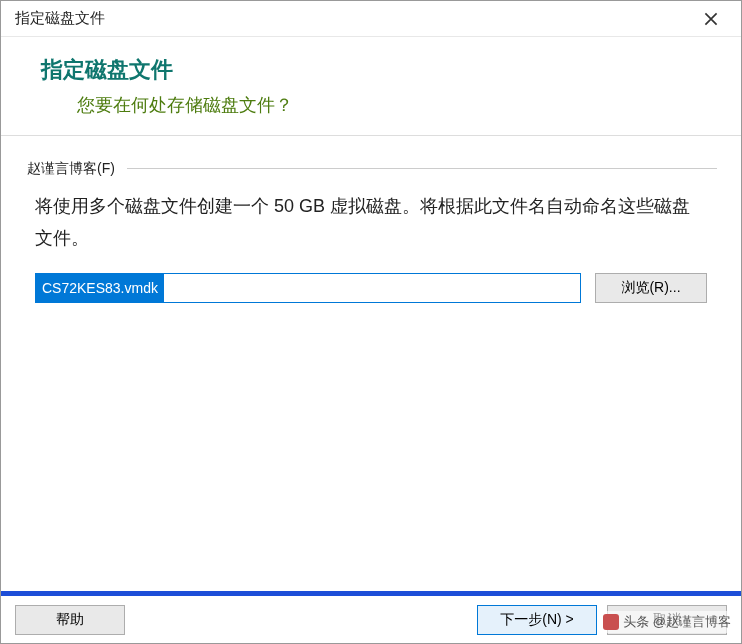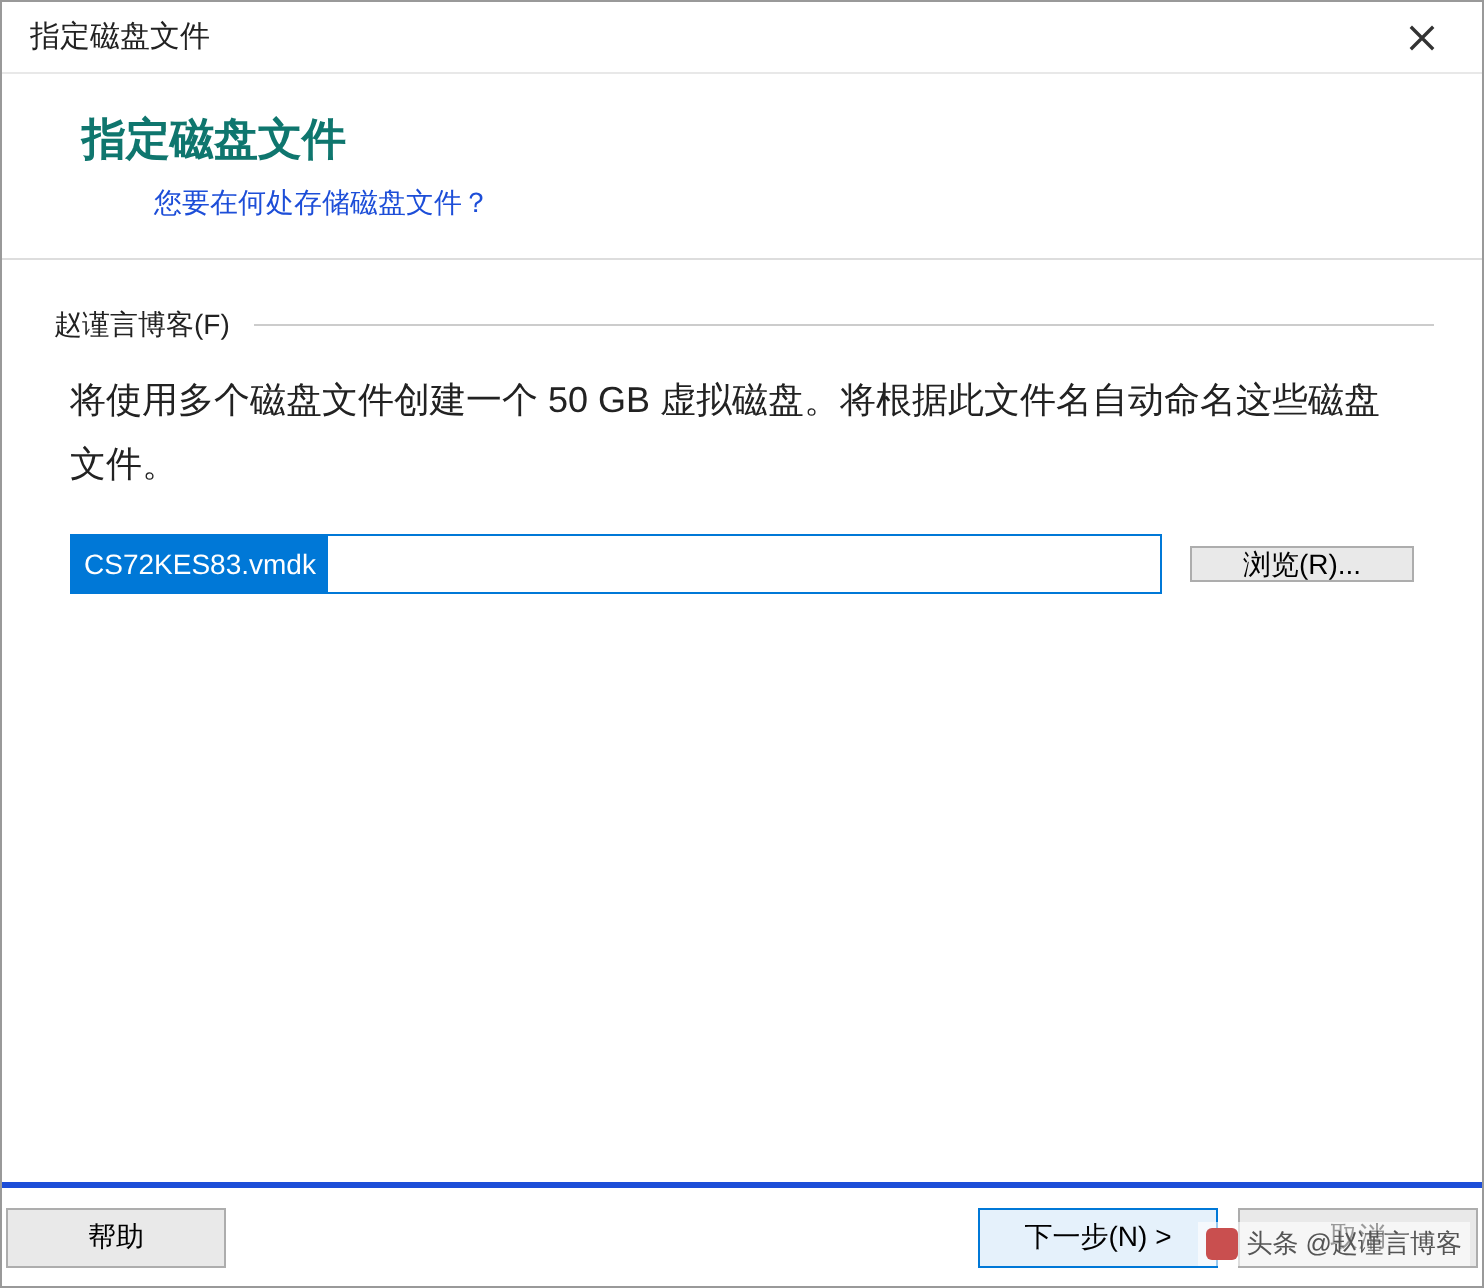--- a/index.html
+++ b/index.html
@@ -37,22 +37,22 @@
     padding: 18px 28px 18px 40px;
     border-bottom: 1px solid #ddd;
   }
   .header-area .heading {
     font-size: 22px;
     font-weight: bold;
     color: #0f766e;
     margin-bottom: 8px;
   }
   .header-area .subheading {
-    font-size: 14px;
-    color: #1d4ed8;
+    font-size: 18px;
+    color: #4d7c0f;
     margin-left: 36px;
   }
   .content {
     padding: 22px 18px 10px 18px;
     height: 484px;
   }
   .groupbox {
     position: relative;
     border: none;
     padding: 12px 12px 14px 12px;
@@ -106,35 +106,35 @@
     background: #0078d7;
     color: #fff;
     display: flex;
     align-items: center;
     padding: 0 6px;
     font-size: 14px;
     pointer-events: none;
   }
   .browse-btn {
     width: 112px;
-    height: 18px;
+    height: 30px;
     border: 1px solid #adadad;
     background: #e9e9e9;
     font-size: 14px;
     font-family: inherit;
     cursor: pointer;
   }
   .footer {
     position: absolute;
     left: 0; right: 0; bottom: 0;
     height: 52px;
-    border-top: 3px solid #1d4ed8;
-    display: flex;
-    align-items: center;
-    padding: 0 2px;
+    border-top: 5px solid #1d4ed8;
+    display: flex;
+    align-items: center;
+    padding: 0 14px;
     gap: 10px;
   }
   .footer .spacer { flex: 1; }
   .wiz-btn {
     min-width: 120px;
     height: 30px;
     border: 1px solid #adadad;
     background: #e9e9e9;
     font-size: 14px;
     font-family: inherit;

